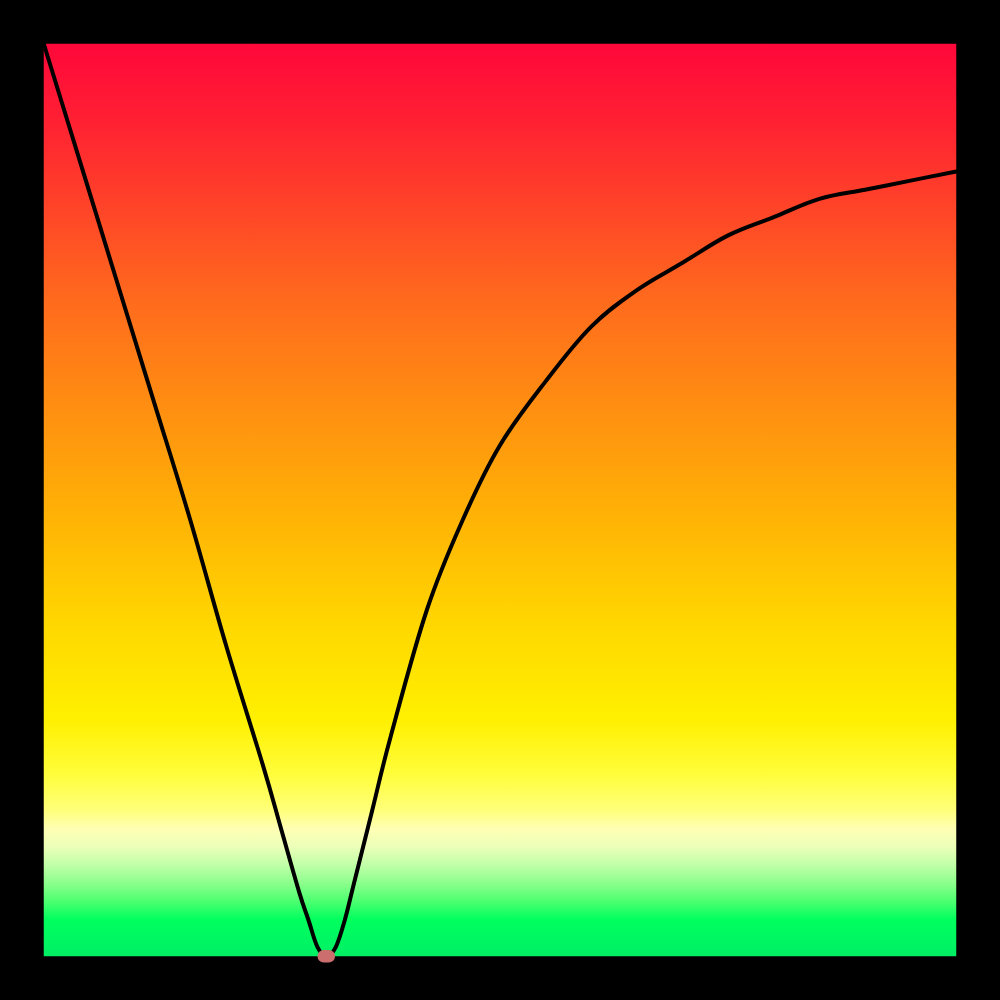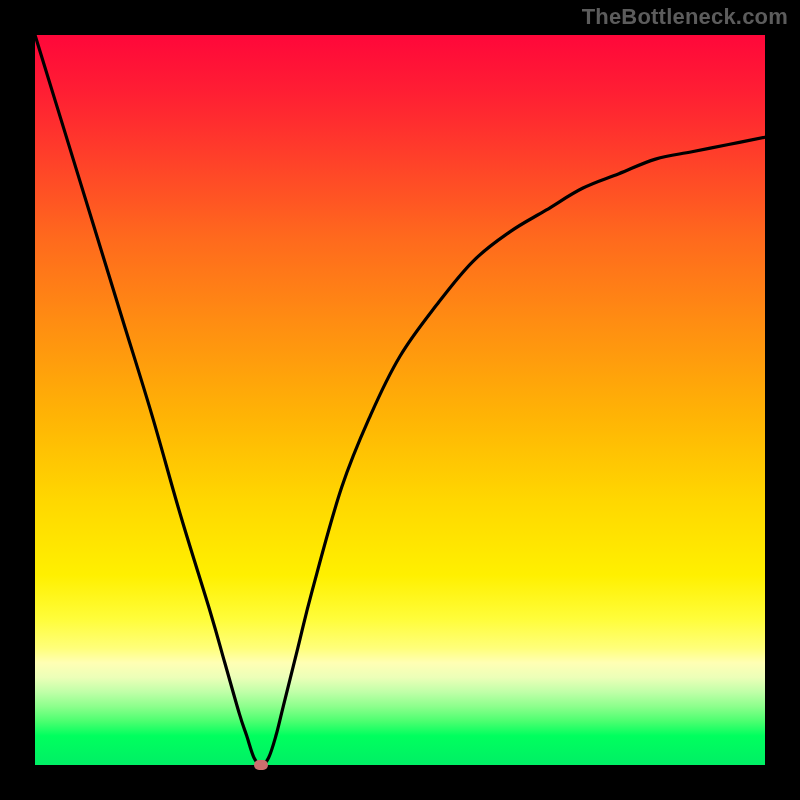--- a/index.html
+++ b/index.html
@@ -69,21 +69,20 @@
     border-radius: 5px;
     background: #cc6e6e;
     transform: translate(-50%, -50%);
   }
 </style>
 </head>
 <body>
 
 <div class="outer">
 
-  <div class="watermark">TheBottleneck.com</div>
 
   <div class="plot-area">
 
     <svg class="curve" viewBox="0 0 730 730" preserveAspectRatio="none">
       <path d="M 0 0 C 5.255999999999999 17.081999999999994, 18.688000000000002 60.73599999999999, 29.2 94.89999999999998 C 39.711999999999996 129.06399999999996, 47.888 155.63599999999997, 58.4 189.79999999999995 C 68.91199999999999 223.96399999999994, 77.088 250.53599999999997, 87.6 284.7 C 98.112 318.864, 106.288 344.122, 116.8 379.6 C 127.312 415.07800000000003, 135.488 446.32199999999995, 146 481.79999999999995 C 156.512 517.2779999999999, 167.31599999999997 550.4200000000001, 175.2 576.7 C 183.084 602.98, 184.544 609.404, 189.8 627.8 C 195.056 646.1959999999999, 200.458 665.76, 204.4 678.9 C 208.342 692.04, 209.072 692.9159999999999, 211.7 700.8 C 214.32799999999997 708.684, 216.37199999999999 717.4440000000001, 219 722.7 C 221.62800000000001 727.956, 223.67200000000003 730, 226.3 730 C 228.928 730, 230.972 727.956, 233.6 722.7 C 236.22799999999998 717.4440000000001, 238.272 709.9979999999999, 240.9 700.8 C 243.52800000000002 691.602, 244.258 687.368, 248.20000000000002 671.6 C 252.14200000000002 655.832, 257.54400000000004 634.224, 262.8 613.2 C 268.056 592.176, 269.51599999999996 583.708, 277.4 554.8 C 285.284 525.8919999999999, 296.08799999999997 484.136, 306.59999999999997 452.6 C 317.11199999999997 421.064, 325.288 403.252, 335.8 379.6 C 346.312 355.94800000000004, 353.174 340.90999999999997, 365 321.2 C 376.826 301.49, 388.36000000000007 287.182, 401.50000000000006 270.1 C 414.64000000000004 253.01800000000003, 424.86 239.44, 438 226.3 C 451.14 213.16000000000003, 461.36 206.298, 474.5 197.10000000000002 C 487.64 187.90200000000004, 497.85999999999996 183.08400000000006, 510.99999999999994 175.20000000000005 C 524.14 167.31600000000003, 534.36 159.86999999999998, 547.5 153.29999999999995 C 560.64 146.72999999999993, 570.86 143.95599999999993, 584 138.69999999999993 C 597.14 133.44399999999993, 607.36 128.042, 620.5 124.10000000000002 C 633.64 120.15800000000004, 643.86 119.42800000000007, 657 116.80000000000007 C 670.14 114.17200000000007, 680.36 112.128, 693.5 109.5 C 706.64 106.872, 723.43 103.51400000000004, 730 102.20000000000005" stroke="#000000" stroke-width="3.2" fill="none" stroke-linecap="round" stroke-linejoin="round"></path>
     </svg>
 
     <div class="marker" style="left: 226.3px; top: 730px; background: rgb(204, 110, 110);"></div>
 
   </div>

